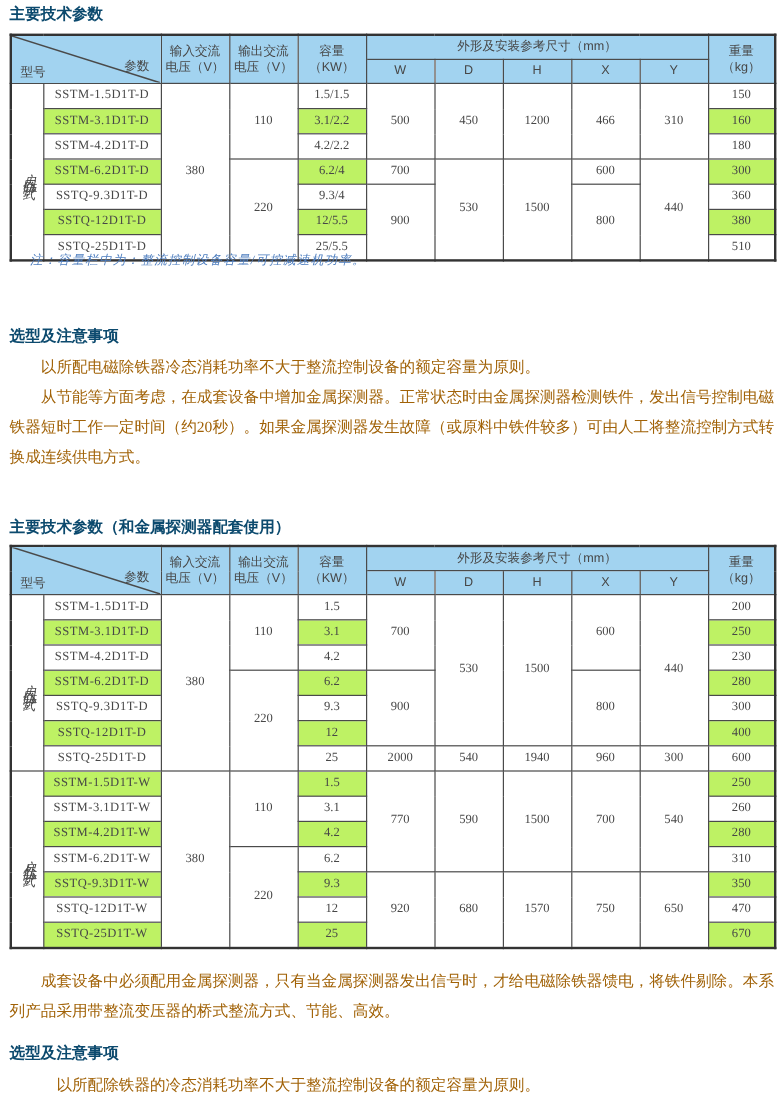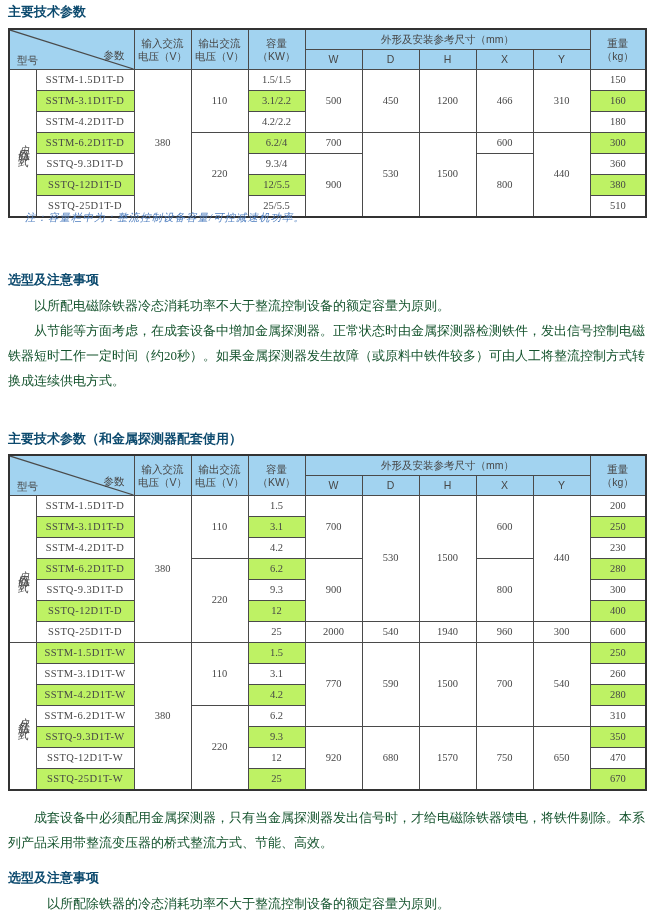--- a/index.html
+++ b/index.html
@@ -7,21 +7,21 @@
     width:653px; height:919px; position:relative; background:#ffffff;
     font-family:"Liberation Serif", serif; overflow:hidden;
   }
   .abs { position:absolute; }
 
   .sec-title {
     font-family:Liberation Mono, monospace;
     font-size:13px; font-weight:bold; color:#0c4a6e; line-height:18px;
   }
   .para {
-    width:637px; font-size:13px; color:#14532d; line-height:25px;
+    width:637px; font-size:13px; color:#a16207; line-height:25px;
     text-align:justify; text-indent:2em; margin:0;
   }
   .note {
     font-style:italic; color:#4f7fc0; font-size:10.5px; line-height:14px;
     letter-spacing:1px;
   }
 
   table.ptable {
     border-collapse:collapse; table-layout:fixed; width:637px;
     border:2px solid #333333;

